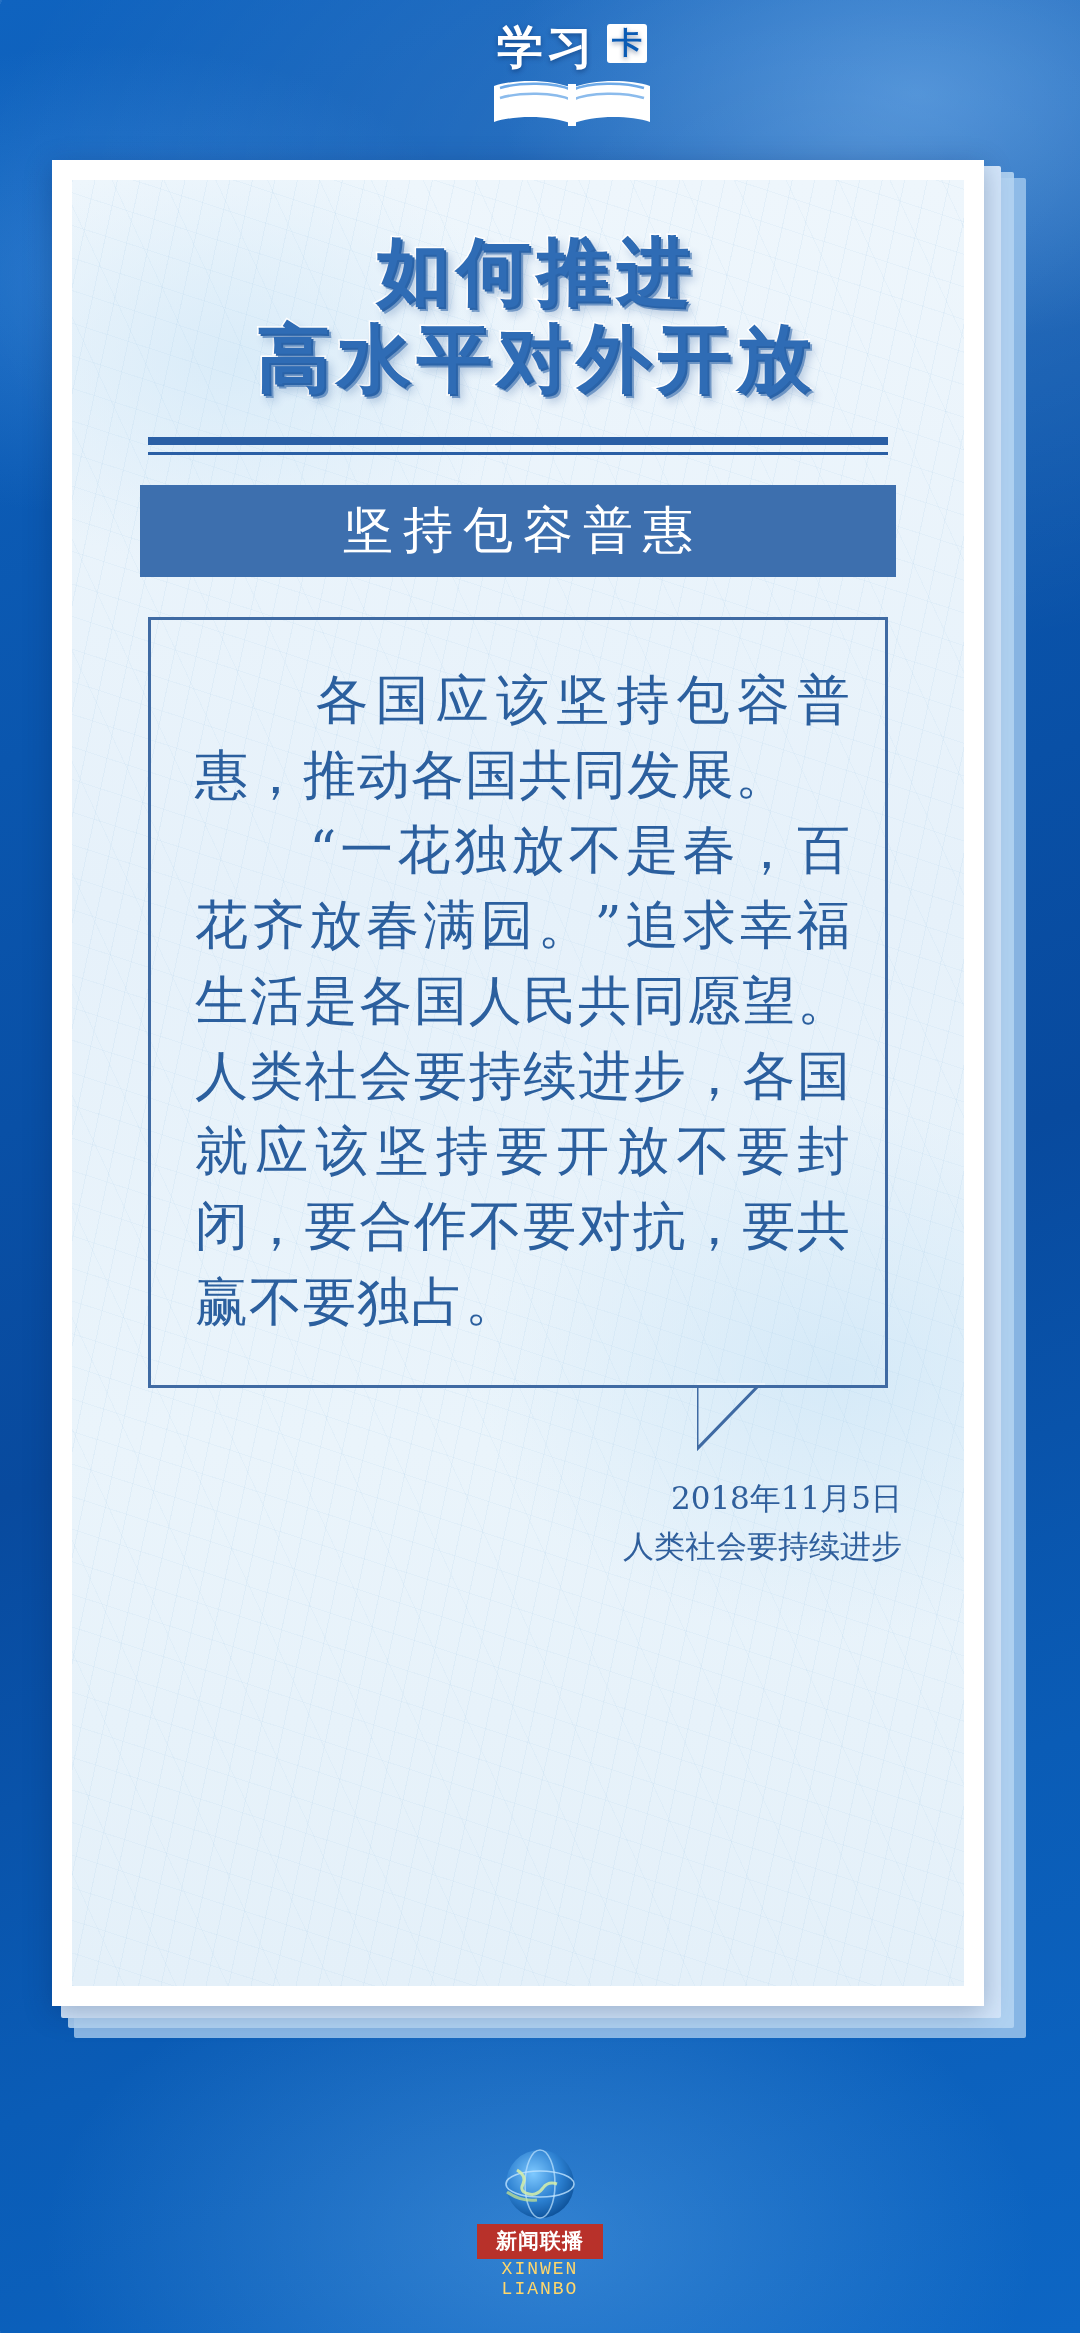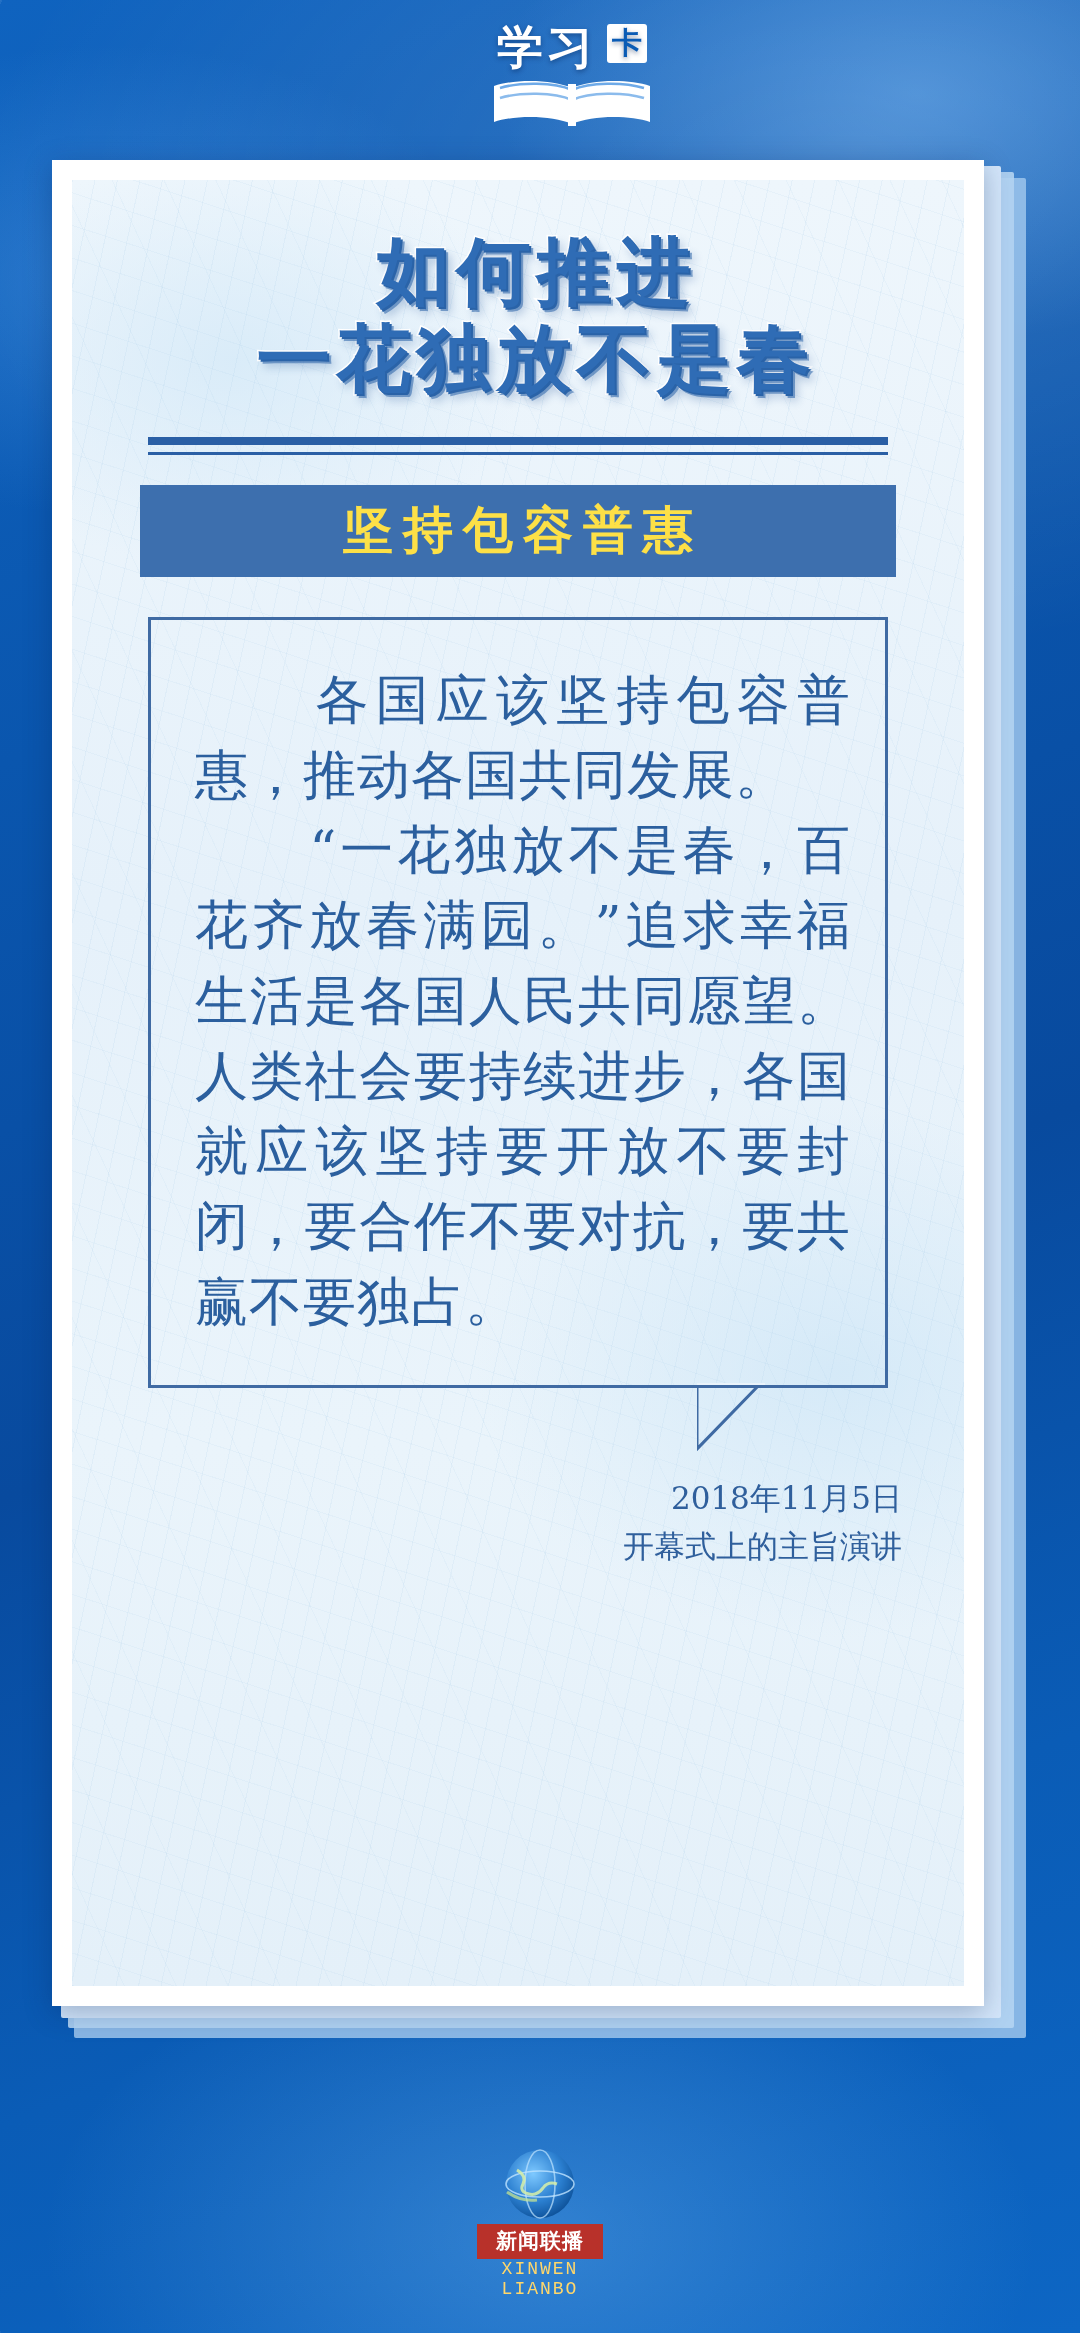--- a/index.html
+++ b/index.html
@@ -183,23 +183,23 @@
     margin: 30px auto 0 auto;
     width: 756px;
     height: 92px;
     background: #3d6fae;
     display: flex;
     align-items: center;
     justify-content: center;
     z-index: 2;
   }
   .subtitle-text {
-    color: #fde047;
+    color: #ffffff;
     font-family: "DejaVu Serif", "Liberation Serif", serif;
-    font-weight: bold;
+    font-weight: normal;
     font-size: 50px;
     letter-spacing: 10px;
     text-indent: 10px;
   }
 
   
   .quote-box {
     position: relative;
     margin: 40px auto 0 auto;
     width: 740px;
@@ -302,21 +302,21 @@
   <div class="card-stack">
     <div class="sheet s1"></div>
     <div class="sheet s2"></div>
     <div class="sheet s3"></div>
 
     <div class="card">
       <div class="card-inner">
 
         <div class="headline">
           <div class="headline-line">如何推进</div>
-          <div class="headline-line">一花独放不是春</div>
+          <div class="headline-line">高水平对外开放</div>
         </div>
 
         <div class="rule">
           <div class="thick"></div>
           <div class="thin"></div>
         </div>
 
         <div class="subtitle-bar">
           <span class="subtitle-text">坚持包容普惠</span>
         </div>
@@ -327,21 +327,21 @@
           <div class="tail">
             <svg viewBox="0 0 70 70" width="70" height="70" aria-hidden="true">
               <path d="M0 0 L0 66 L64 0 Z" fill="none" stroke="#3f6aa3" stroke-width="3"></path>
               <rect x="-4" y="-6" width="72" height="8" fill="#e9f3fb"></rect>
             </svg>
           </div>
         </div>
 
         <div class="attribution">
           <div>2018年11月5日</div>
-          <div>开幕式上的主旨演讲</div>
+          <div>人类社会要持续进步</div>
         </div>
 
       </div>
     </div>
   </div>
 
   <div class="footer-logo">
     <div class="globe-wrap">
       <svg viewBox="0 0 126 78" width="126" height="78" aria-hidden="true">
         <defs>

